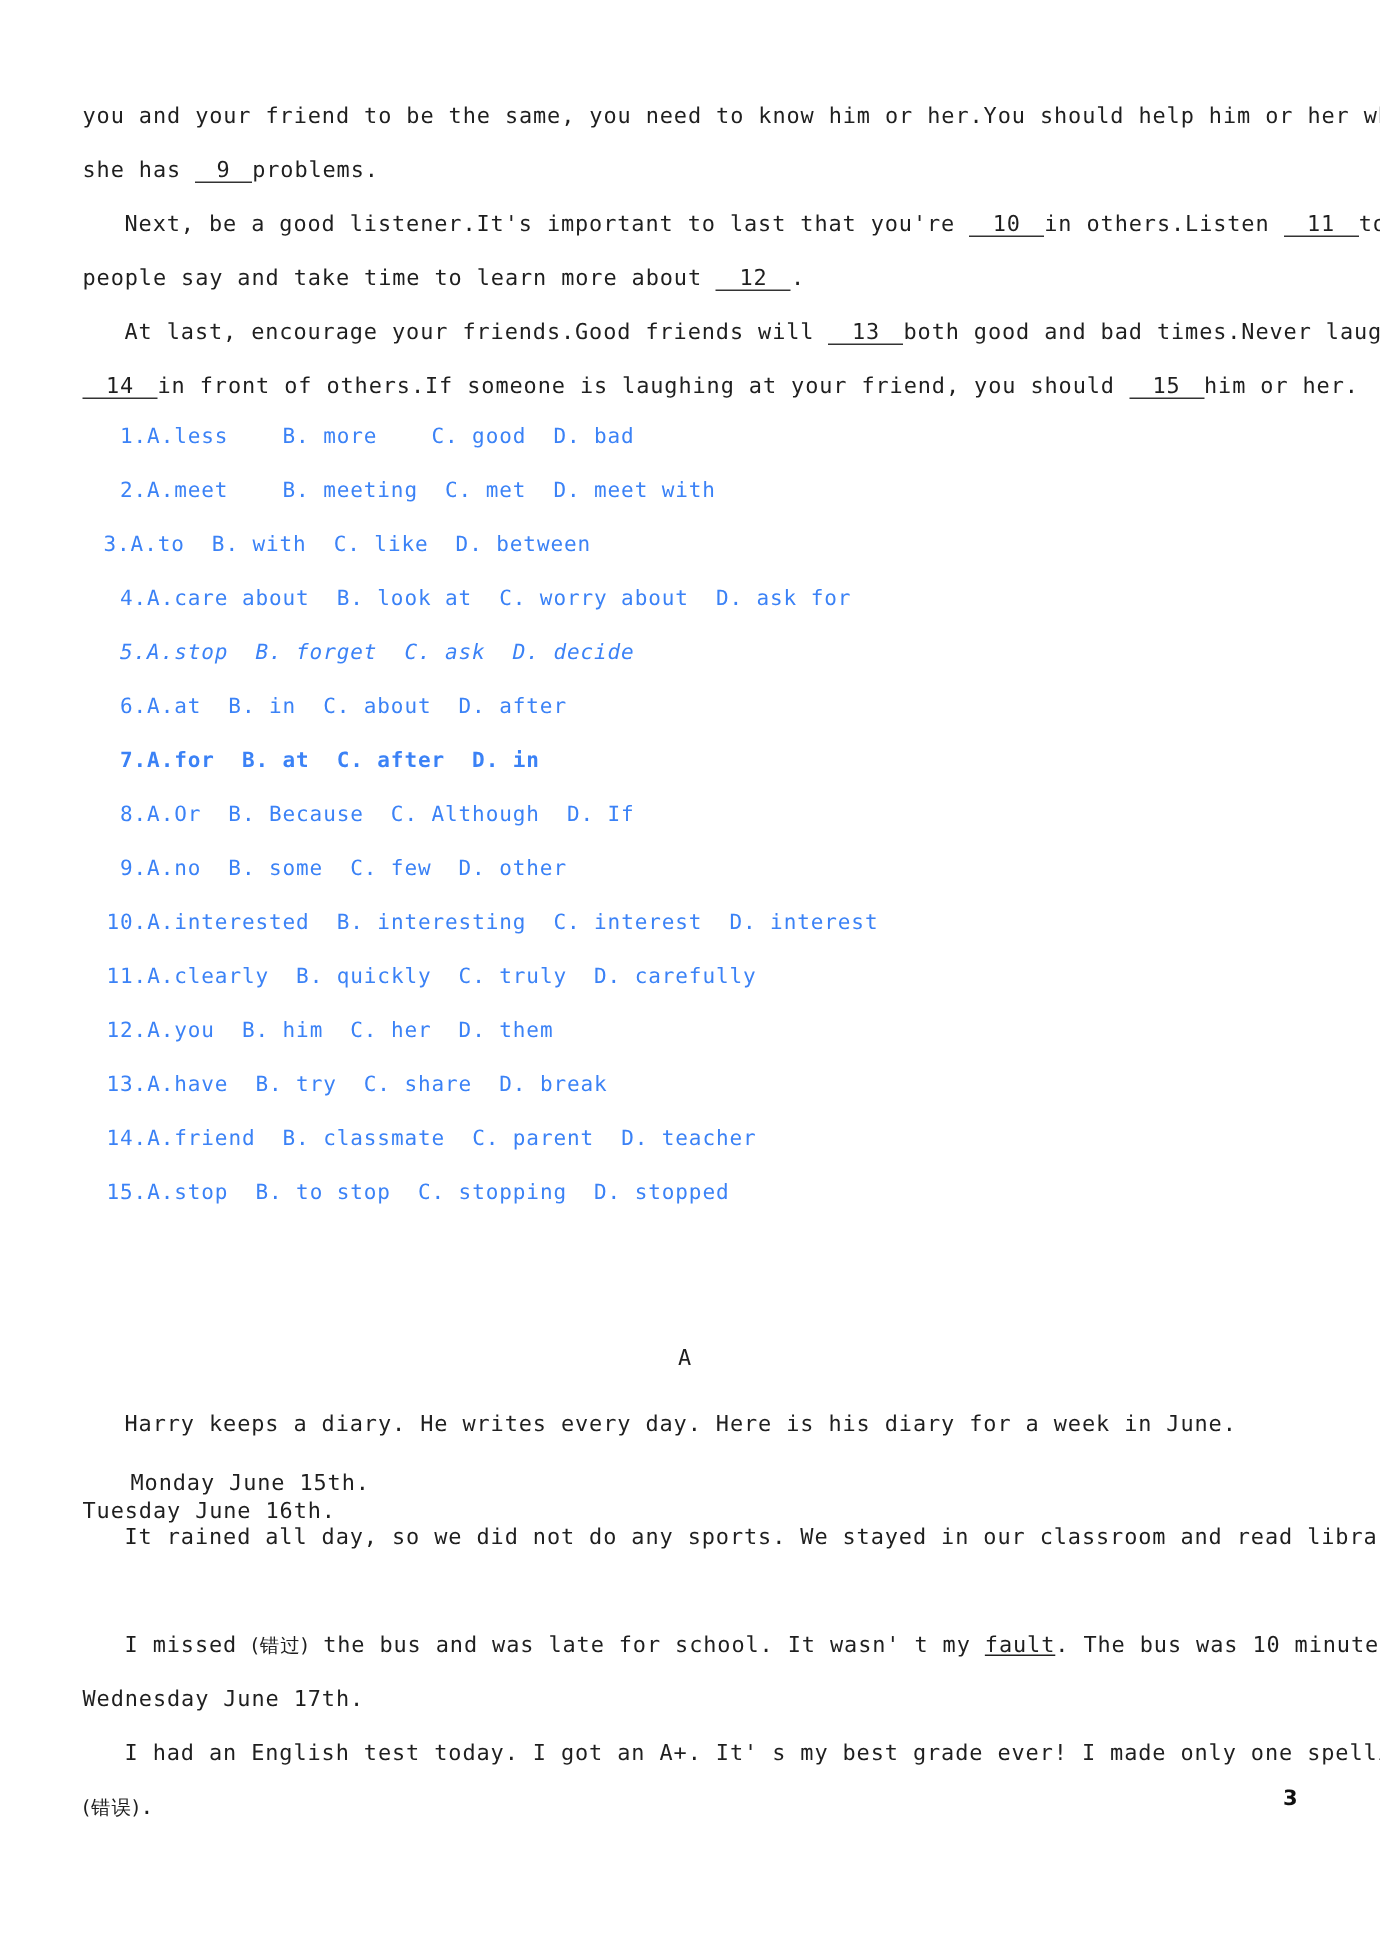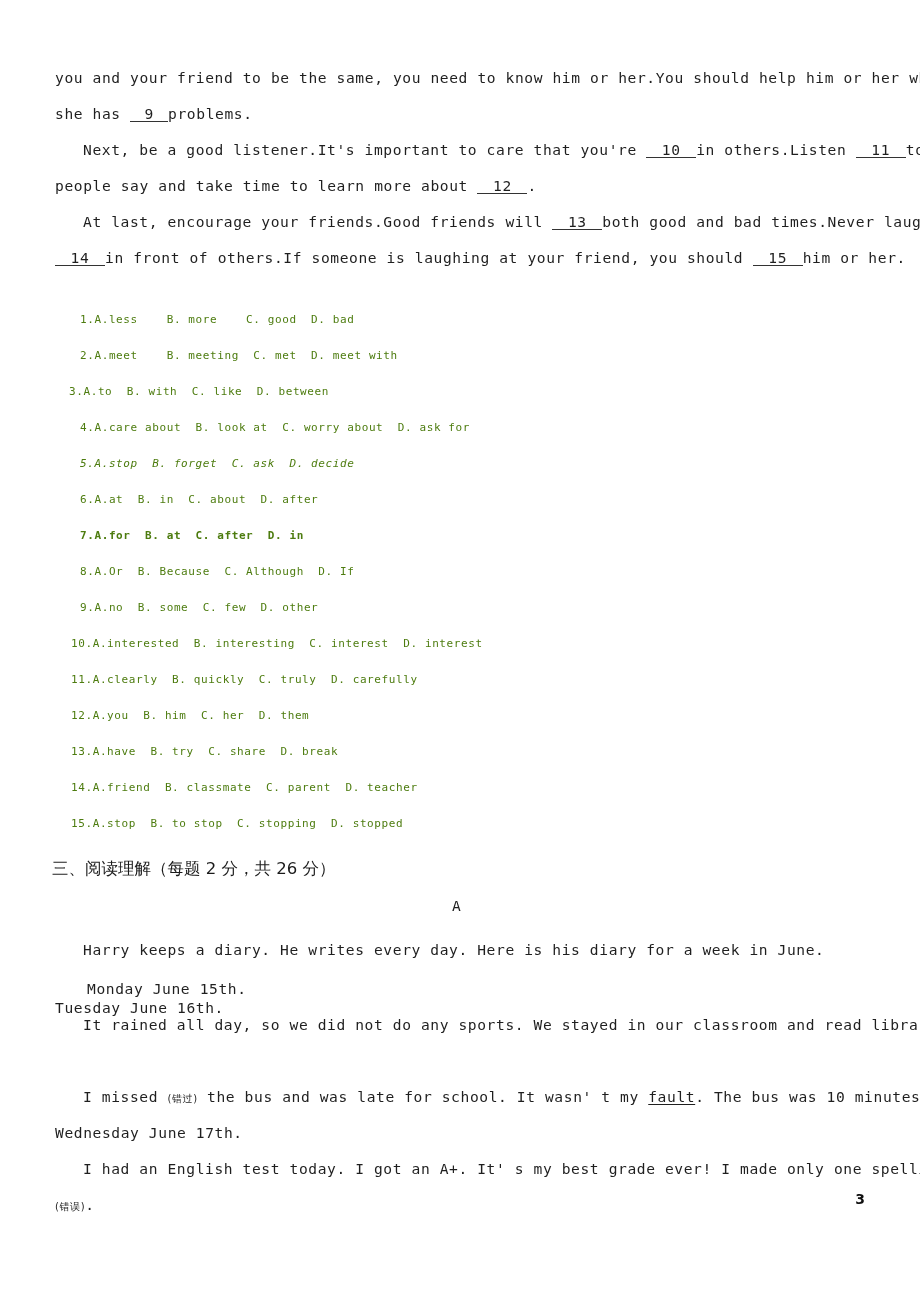--- a/index.html
+++ b/index.html
@@ -30,25 +30,24 @@
     font-family: "DejaVu Sans Mono", "Liberation Mono", monospace;
     font-size: 14.6px;
     line-height: 36px;
     letter-spacing: 0.6px;
     color: #1f1f1f;
     white-space: pre;
   }
   .opt-line {
     position: absolute;
     font-family: "DejaVu Sans Mono", "Liberation Mono", monospace;
-    font-size: 11px;
+    font-size: 14px;
     letter-spacing: 0.6px;
-    color: #4d7c0f;
+    color: #3b82f6;
     white-space: pre;
-    margin-top: 30px;
   }
 
   
   .blank {
     display: inline-block;
     border-bottom: 1px solid #333;
     text-align: center;
     padding: 0 2px;
     line-height: 1.05;
   }
@@ -79,33 +78,33 @@
     right: 55px;
     bottom: 95px;
     font-family: "DejaVu Sans", "Liberation Sans", sans-serif;
     font-size: 14px;
     font-weight: bold;
     color: #111;
   }
 
   .cn-inline {
     font-family: "DejaVu Sans", "Liberation Sans", sans-serif;
-    font-size: 10px;
+    font-size: 13px;
     text-align: center;
   }
 </style>
 </head>
 <body>
 
 <div class="page">
 
   <div id="cloze-passage">
       <div class="para" style="left: 55px; top: 60px;"><span>you and your friend to be the same, you need to know him or her.You should help him or her when he or</span></div>
       <div class="para" style="left: 55px; top: 96px;"><span>she has </span><span class="blank b-narrow">9</span><span>problems.</span></div>
-      <div class="para" style="left: 83px; top: 132px;"><span>Next, be a good listener.It's important to care that you're </span><span class="blank b-wide">10</span><span>in others.Listen </span><span class="blank b-wide">11</span><span>to what</span></div>
+      <div class="para" style="left: 83px; top: 132px;"><span>Next, be a good listener.It's important to last that you're </span><span class="blank b-wide">10</span><span>in others.Listen </span><span class="blank b-wide">11</span><span>to what</span></div>
       <div class="para" style="left: 55px; top: 168px;"><span>people say and take time to learn more about </span><span class="blank b-wide">12</span><span>.</span></div>
       <div class="para" style="left: 83px; top: 204px;"><span>At last, encourage your friends.Good friends will </span><span class="blank b-wide">13</span><span>both good and bad times.Never laugh at your</span></div>
       <div class="para" style="left: 55px; top: 240px;"><span class="blank b-wide">14</span><span>in front of others.If someone is laughing at your friend, you should </span><span class="blank b-wide">15</span><span>him or her.</span></div>
     </div>
 
   <div id="cloze-options">
       <div class="opt-line" style="left: 80px; top: 283px;">1.A.less    B. more    C. good  D. bad</div>
       <div class="opt-line" style="left: 80px; top: 319px;">2.A.meet    B. meeting  C. met  D. meet with</div>
       <div class="opt-line" style="left: 69px; top: 355px; text-align: right;">3.A.to  B. with  C. like  D. between</div>
       <div class="opt-line" style="left: 80px; top: 391px;">4.A.care about  B. look at  C. worry about  D. ask for</div>
@@ -115,21 +114,20 @@
       <div class="opt-line" style="left: 80px; top: 535px;">8.A.Or  B. Because  C. Although  D. If</div>
       <div class="opt-line" style="left: 80px; top: 571px;">9.A.no  B. some  C. few  D. other</div>
       <div class="opt-line" style="left: 71px; top: 607px;">10.A.interested  B. interesting  C. interest  D. interest</div>
       <div class="opt-line" style="left: 71px; top: 643px;">11.A.clearly  B. quickly  C. truly  D. carefully</div>
       <div class="opt-line" style="left: 71px; top: 679px;">12.A.you  B. him  C. her  D. them</div>
       <div class="opt-line" style="left: 71px; top: 715px;">13.A.have  B. try  C. share  D. break</div>
       <div class="opt-line" style="left: 71px; top: 751px;">14.A.friend  B. classmate  C. parent  D. teacher</div>
       <div class="opt-line" style="left: 71px; top: 787px;">15.A.stop  B. to stop  C. stopping  D. stopped</div>
     </div>
 
-  <div class="cn-heading" style="top:858px;">三、阅读理解（每题 2 分，共 26 分）</div>
 
   <div class="center-label" style="left:452px; top:897px;">A</div>
 
   <div id="reading-passage">
       <div class="para" style="left: 83px; top: 932px;"><span>Harry keeps a diary. He writes every day. Here is his diary for a week in June.</span></div>
       <div class="para" style="left: 55px; top: 971px; margin-left: 32px;"><span>Monday June 15th.</span></div>
       <div class="para" style="left: 83px; top: 1007px;"><span>It rained all day, so we did not do any sports. We stayed in our classroom and read library books.</span></div>
       <div class="para" style="left: 55px; top: 990px;"><span>Tuesday June 16th.</span></div>
       <div class="para" style="left: 83px; top: 1079px;"><span>I missed </span><span class="cn-inline">(错过)</span><span> the bus and was late for school. It wasn' t my </span><u class="inline-u">fault</u><span>. The bus was 10 minutes early.</span></div>
       <div class="para" style="left: 55px; top: 1115px;"><span>Wednesday June 17th.</span></div>

